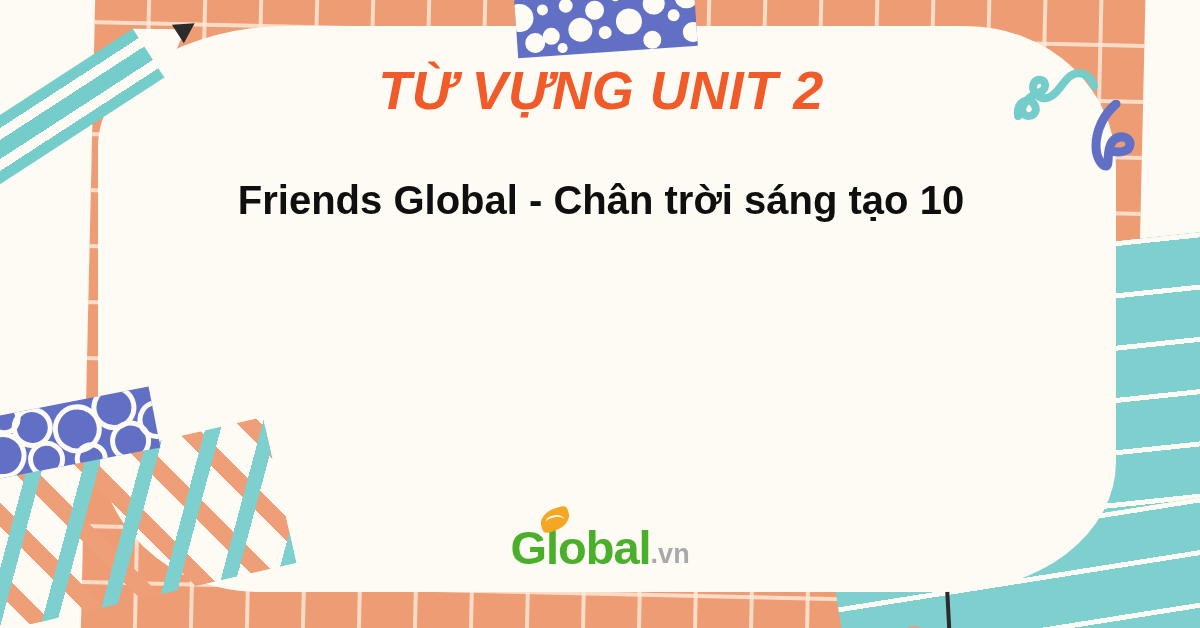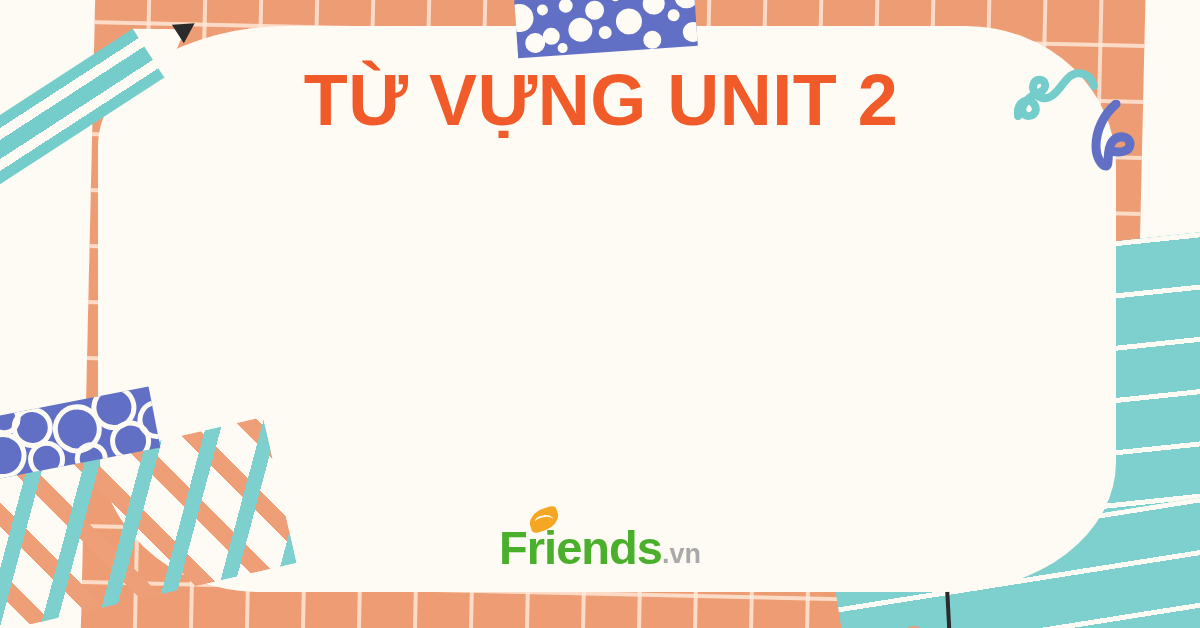--- a/index.html
+++ b/index.html
@@ -164,24 +164,25 @@
   #content{
     position:absolute;
     left:118px; top:60px;
     width:966px;
     text-align:center;
     z-index:40;
   }
   #title{
     color:#f15a29;
     font-weight:bold;
-    font-size:72px;
+    font-size:54px;
     line-height:1.12;
     letter-spacing:.5px;
     text-transform:uppercase;
+    font-style:italic;
   }
   #title .l2{ display:block; }
   #subtitle-1{
     margin-top:56px;
     color:#0f0f0f;
     font-weight:bold;
     font-size:40px;
     line-height:1.2;
   }
   #subtitle-2{
@@ -304,23 +305,24 @@
   <svg id="squiggle-blue" width="54" height="72" viewBox="0 0 54 72" fill="none">
     <path d="M32 4 C20 14 12 30 12 46 C12 58 18 66 22 66
              C26 66 22 50 28 42 C34 34 46 36 46 44
              C46 52 34 54 26 50" stroke="#6170c4" stroke-width="9" stroke-linecap="round"></path>
   </svg>
 
   <div id="content">
     <h1 id="title">
       <span class="l1">TỪ VỰNG UNIT 2</span>
     </h1>
+    <div id="subtitle-1">Friends Global - Chân trời sáng tạo 10</div>
   </div>
 
   <div id="logo">
     <div class="word">
-      <span>Friends</span>
+      <span>Global</span>
       <span class="leaf"></span>
     </div>
     <div class="tld">.vn</div>
   </div>
 
 </div>
 
 </body></html>

